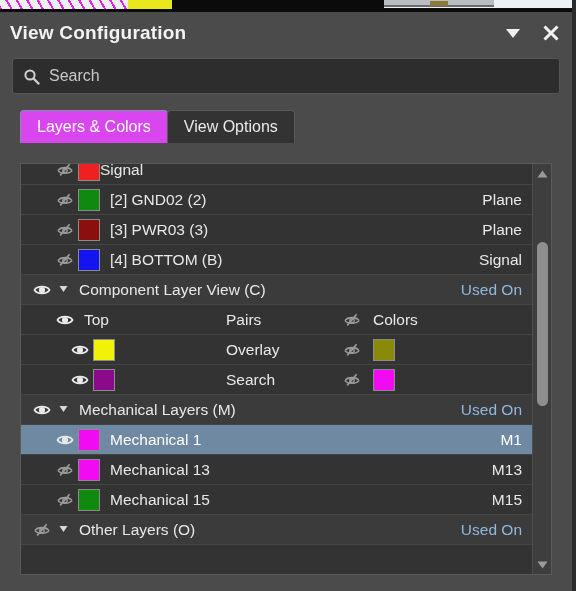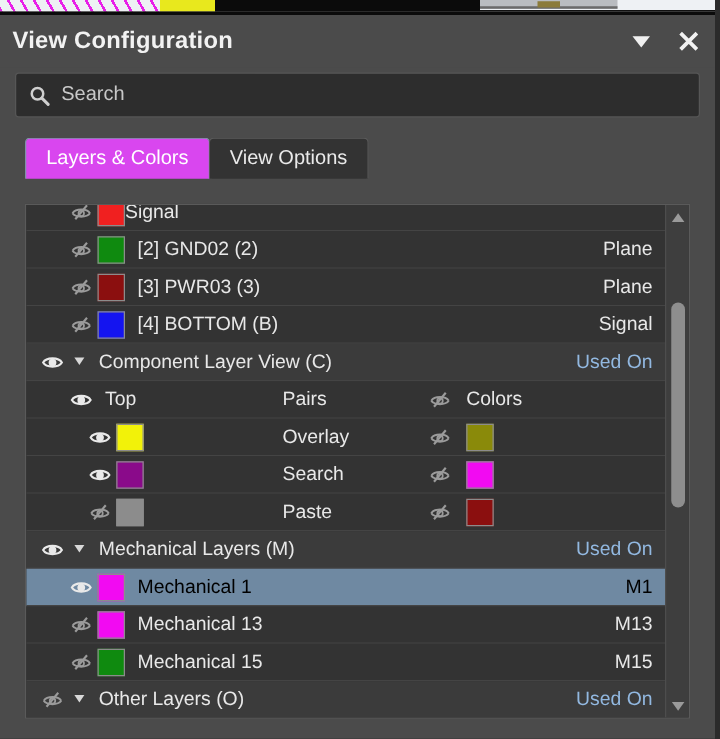--- a/index.html
+++ b/index.html
@@ -160,21 +160,21 @@
     position: relative;
     height: 30px;
     display: flex; align-items: center;
     border-bottom: 1px solid #444444;
     font-size: 15.5px;
     color: #e8e8e8;
     cursor: pointer;
   }
   .row.group { background: #3b3b3b; }
   .row.alt   { background: #333333; }
-  .row.selected { background: #6f89a2; color: #000000; }
+  .row.selected { background: #6f89a2; color: #ffffff; }
 
   .cell-eye {
     flex: 0 0 auto;
     width: 26px; height: 26px;
     display: flex; align-items: center; justify-content: center;
   }
   .swatch {
     flex: 0 0 auto;
     width: 22px; height: 22px;
     border: 1px solid #8c8c8c;
@@ -436,42 +436,20 @@
             <div class="p-beye">
               <svg width="18" height="18" viewBox="0 0 18 18">
                 <path d="M2 9.6 C4.6 5.6 13.4 5.6 16 9.6" fill="none" stroke="#9b9b9b" stroke-width="1.6"></path>
                 <path d="M2 9.6 C4.6 13.2 13.4 13.2 16 9.6" fill="none" stroke="#9b9b9b" stroke-width="1.6"></path>
                 <circle cx="9" cy="9.6" r="2.2" fill="none" stroke="#9b9b9b" stroke-width="1.4"></circle>
                 <path d="M13.6 3.2 L4.2 14.4" stroke="#9b9b9b" stroke-width="1.7"></path>
               </svg>
             </div>
             <div class="p-bsw" style="background:#f20af2"></div>
           </div>
-          <div class="row alt pair">
-            <div style="width:46px"></div>
-            <div class="cell-eye">
-              <svg width="18" height="18" viewBox="0 0 18 18">
-                <path d="M2 9.6 C4.6 5.6 13.4 5.6 16 9.6" fill="none" stroke="#9b9b9b" stroke-width="1.6"></path>
-                <path d="M2 9.6 C4.6 13.2 13.4 13.2 16 9.6" fill="none" stroke="#9b9b9b" stroke-width="1.6"></path>
-                <circle cx="9" cy="9.6" r="2.2" fill="none" stroke="#9b9b9b" stroke-width="1.4"></circle>
-                <path d="M13.6 3.2 L4.2 14.4" stroke="#9b9b9b" stroke-width="1.7"></path>
-              </svg>
-            </div>
-            <div class="swatch" style="background:#8c8c8c"></div>
-            <div class="p-name">Paste</div>
-            <div class="p-beye">
-              <svg width="18" height="18" viewBox="0 0 18 18">
-                <path d="M2 9.6 C4.6 5.6 13.4 5.6 16 9.6" fill="none" stroke="#9b9b9b" stroke-width="1.6"></path>
-                <path d="M2 9.6 C4.6 13.2 13.4 13.2 16 9.6" fill="none" stroke="#9b9b9b" stroke-width="1.6"></path>
-                <circle cx="9" cy="9.6" r="2.2" fill="none" stroke="#9b9b9b" stroke-width="1.4"></circle>
-                <path d="M13.6 3.2 L4.2 14.4" stroke="#9b9b9b" stroke-width="1.7"></path>
-              </svg>
-            </div>
-            <div class="p-bsw" style="background:#8b0f0f"></div>
-          </div>
           <div class="row group">
             <div style="width:8px"></div>
             <div class="cell-eye">
               <svg width="18" height="18" viewBox="0 0 18 18">
                 <path d="M1.5 9 C4 4.6 14 4.6 16.5 9 C14 13.4 4 13.4 1.5 9 Z" fill="none" stroke="#e9e9e9" stroke-width="1.7"></path>
                 <circle cx="9" cy="9" r="3.1" fill="#e9e9e9"></circle>
               </svg>
             </div>
             <div class="tri">
               <svg width="11" height="11" viewBox="0 0 11 11">

